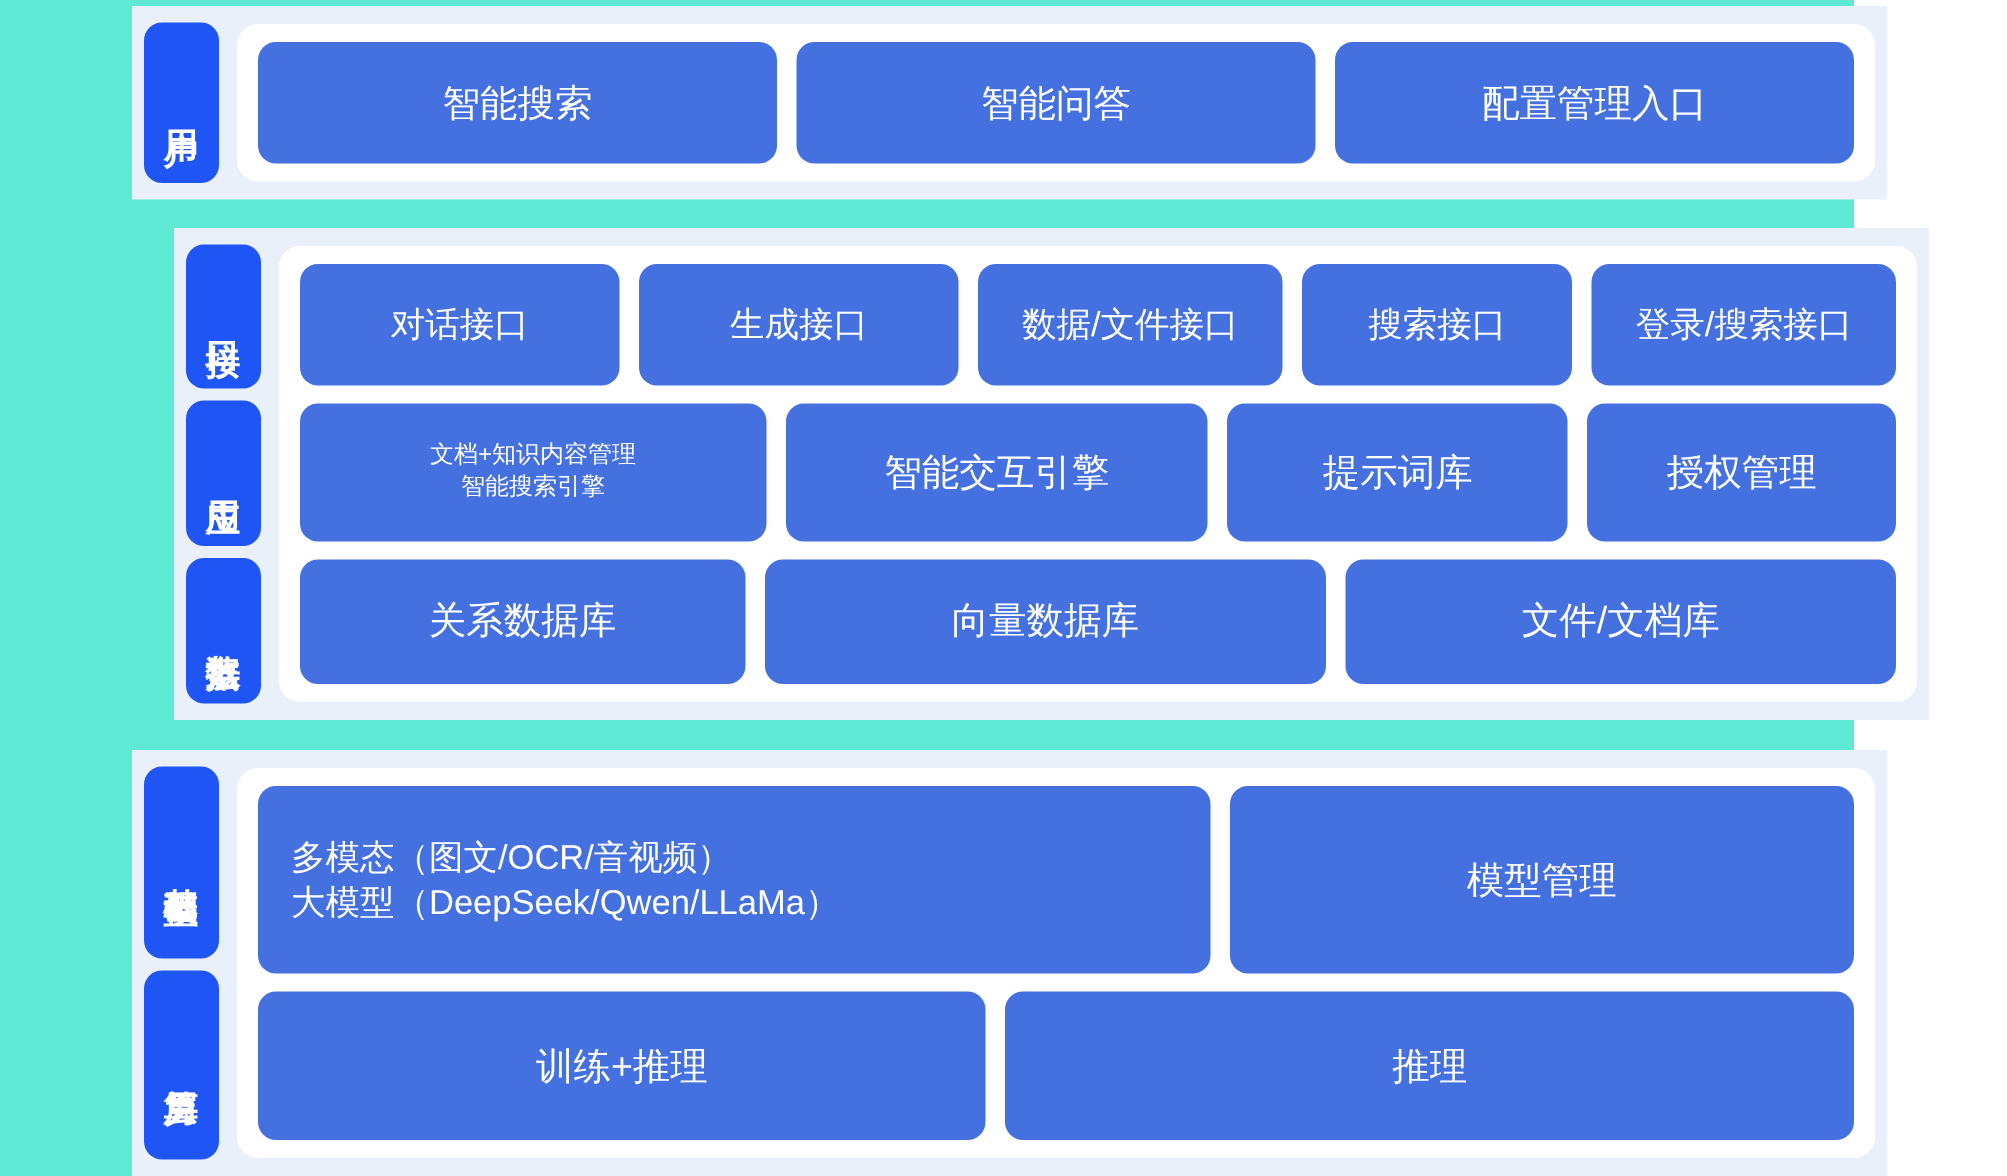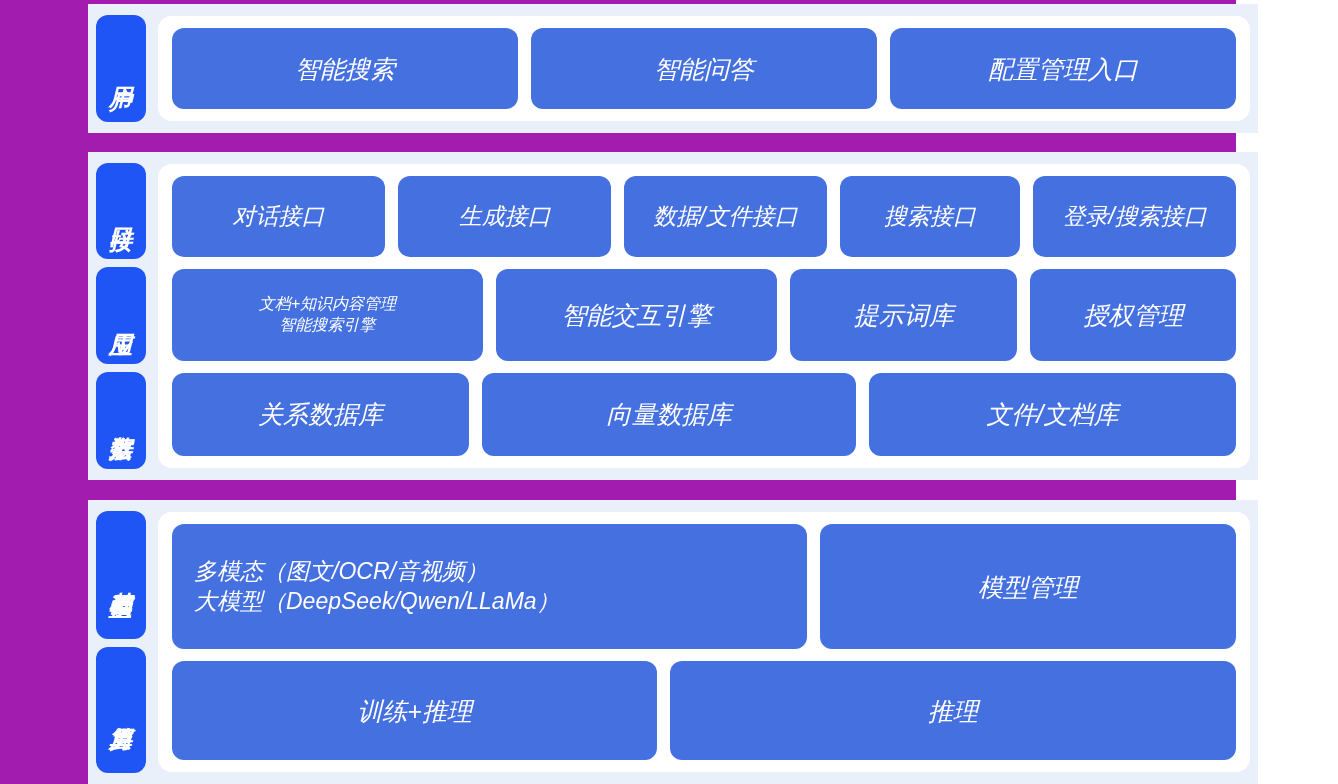--- a/index.html
+++ b/index.html
@@ -12,35 +12,34 @@
     height: 784px;
     overflow: hidden;
     font-family: "Liberation Sans", "DejaVu Sans", sans-serif;
     color: #ffffff;
   }
 
   .canvas {
     position: relative;
     width: 1236px;
     height: 784px;
-    background: #a21caf;
-    font-style: italic;
+    background: #5eead4;
   }
 
   
   .section {
     position: absolute;
     left: 88px;
     width: 1170px;
     background: #eaf0f9;
     display: flex;
     align-items: stretch;
   }
   #section-user    { top: 4px;   height: 129px; }
-  #section-middle  { top: 152px; height: 328px; }
+  #section-middle  { top: 152px; height: 328px; margin-left: 28px; }
   #section-infra   { top: 500px; height: 284px; }
 
   
   .tab-rail {
     position: relative;
     width: 66px;
     flex: 0 0 66px;
     display: flex;
     flex-direction: column;
     justify-content: space-between;

